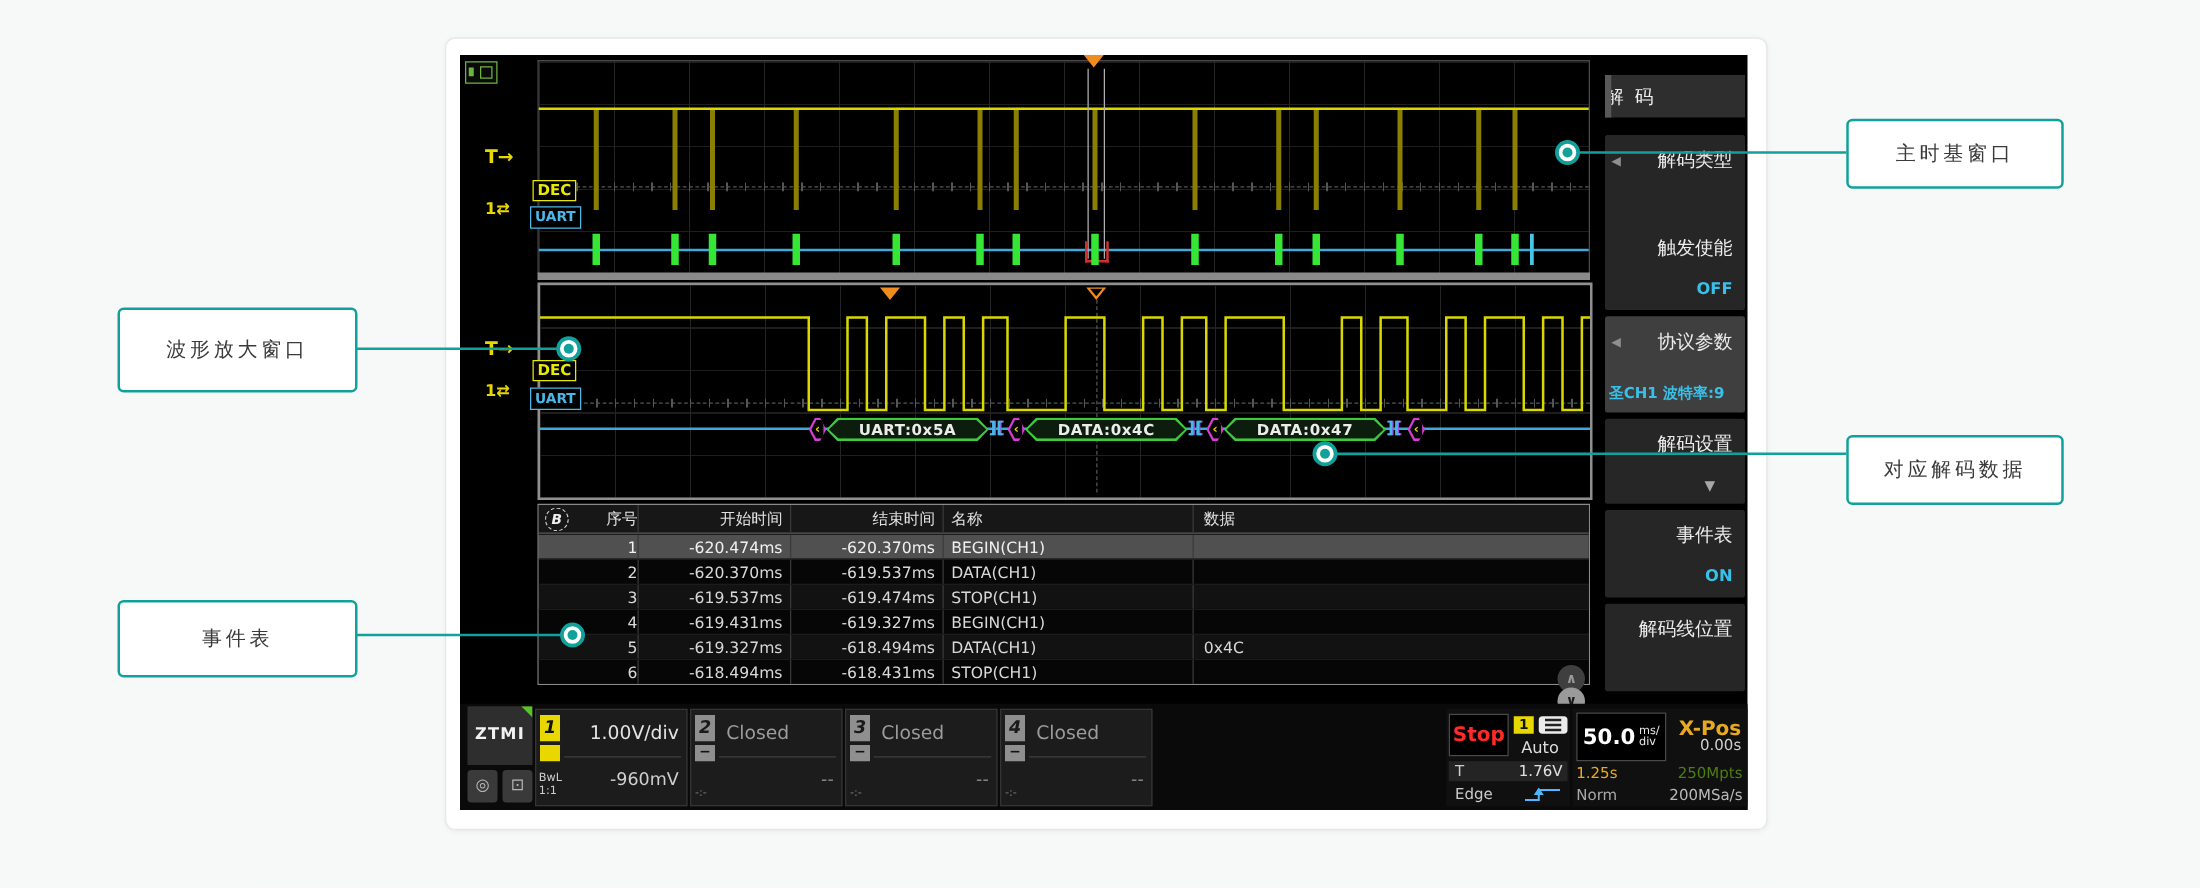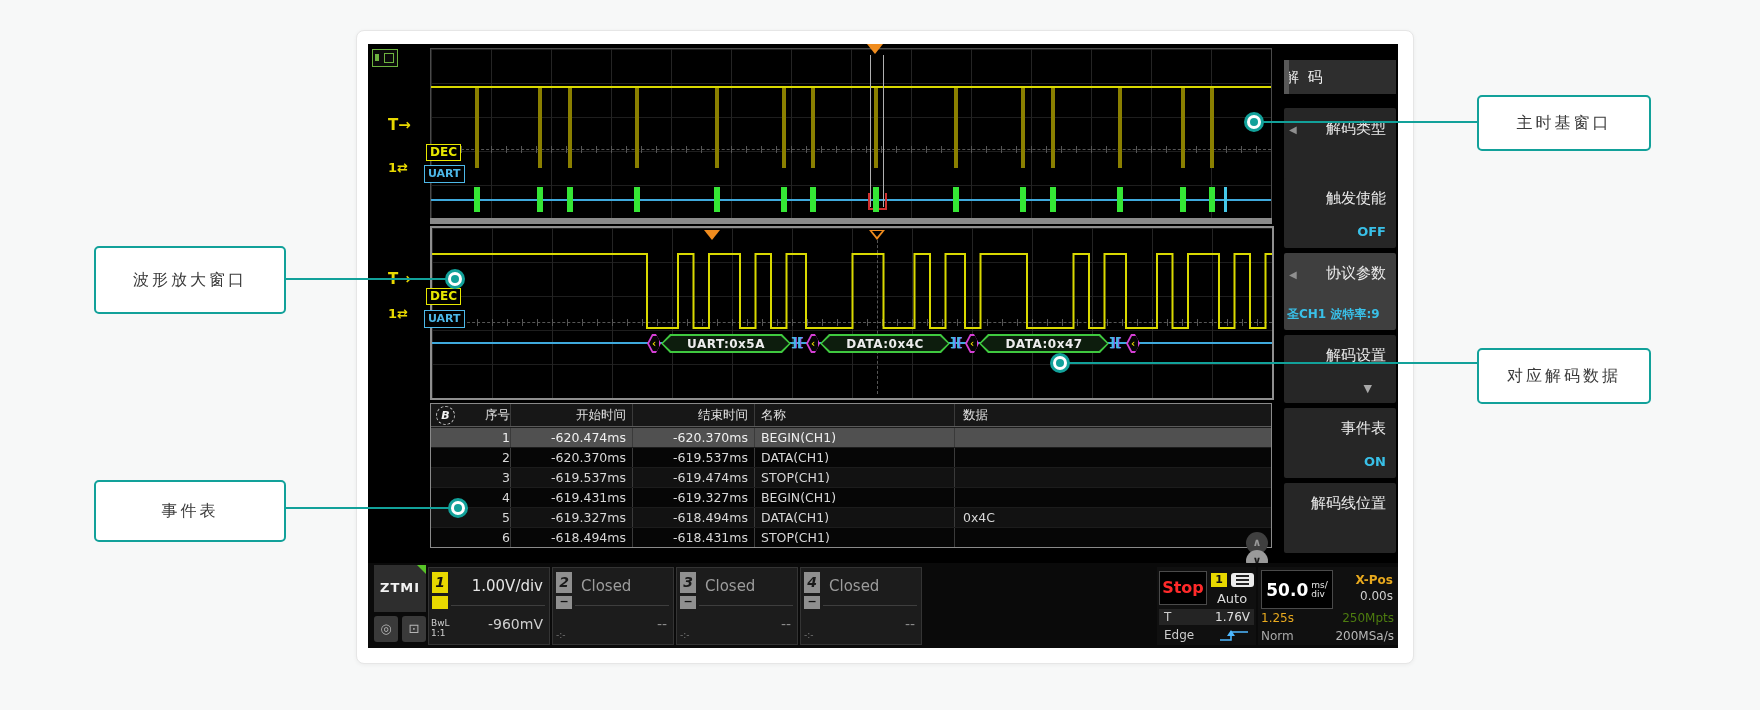--- a/index.html
+++ b/index.html
@@ -103,21 +103,21 @@
   #trig-mode{position:absolute;left:52px;top:24px;width:46px;text-align:center;color:#dcdcdc;font-size:13px;}
   .trig-row{position:absolute;left:2px;width:95px;height:16px;font-size:12px;color:#cccccc;}
   .trig-row.shade{background:#242424;}
   .trig-row .l{position:absolute;left:5px;top:1px;}
   .trig-row .r{position:absolute;right:4px;top:1px;color:#e0e0e0;}
 
   #tb-block{position:absolute;left:890px;top:523px;width:140px;height:78px;background:#101010;}
   #tb-scale{position:absolute;left:3px;top:3px;width:70px;height:37px;background:#000;border:1px solid #4a4a4a;display:flex;align-items:center;justify-content:center;gap:3px;}
   #tb-scale .big{color:#fff;font-size:17px;font-weight:bold;}
   #tb-scale .unit{color:#e8e8e8;font-size:9px;line-height:9px;text-align:left;}
-  #tb-xlabel{position:absolute;right:5px;top:6px;color:#e8a91e;font-weight:bold;font-size:12px;margin-left:12px;}
+  #tb-xlabel{position:absolute;right:5px;top:6px;color:#e8a91e;font-weight:bold;font-size:16px;margin-left:12px;}
   #tb-xpos{position:absolute;right:5px;top:22px;color:#cfcfcf;font-size:12px;}
   .tb-row{position:absolute;left:3px;right:4px;height:15px;font-size:12px;}
   .tb-row .l{position:absolute;left:0;top:0;}
   .tb-row .r{position:absolute;right:0;top:0;}
 
   
   #cap-icon{position:absolute;left:4px;top:5px;width:24px;height:16px;border:1px solid #6db33f;background:#0a0a0a;}
   #cap-icon .a{position:absolute;left:2px;top:4px;width:4px;height:7px;background:#6db33f;}
   #cap-icon .b{position:absolute;right:3px;top:3px;width:8px;height:8px;border:1px solid #6db33f;}
 

